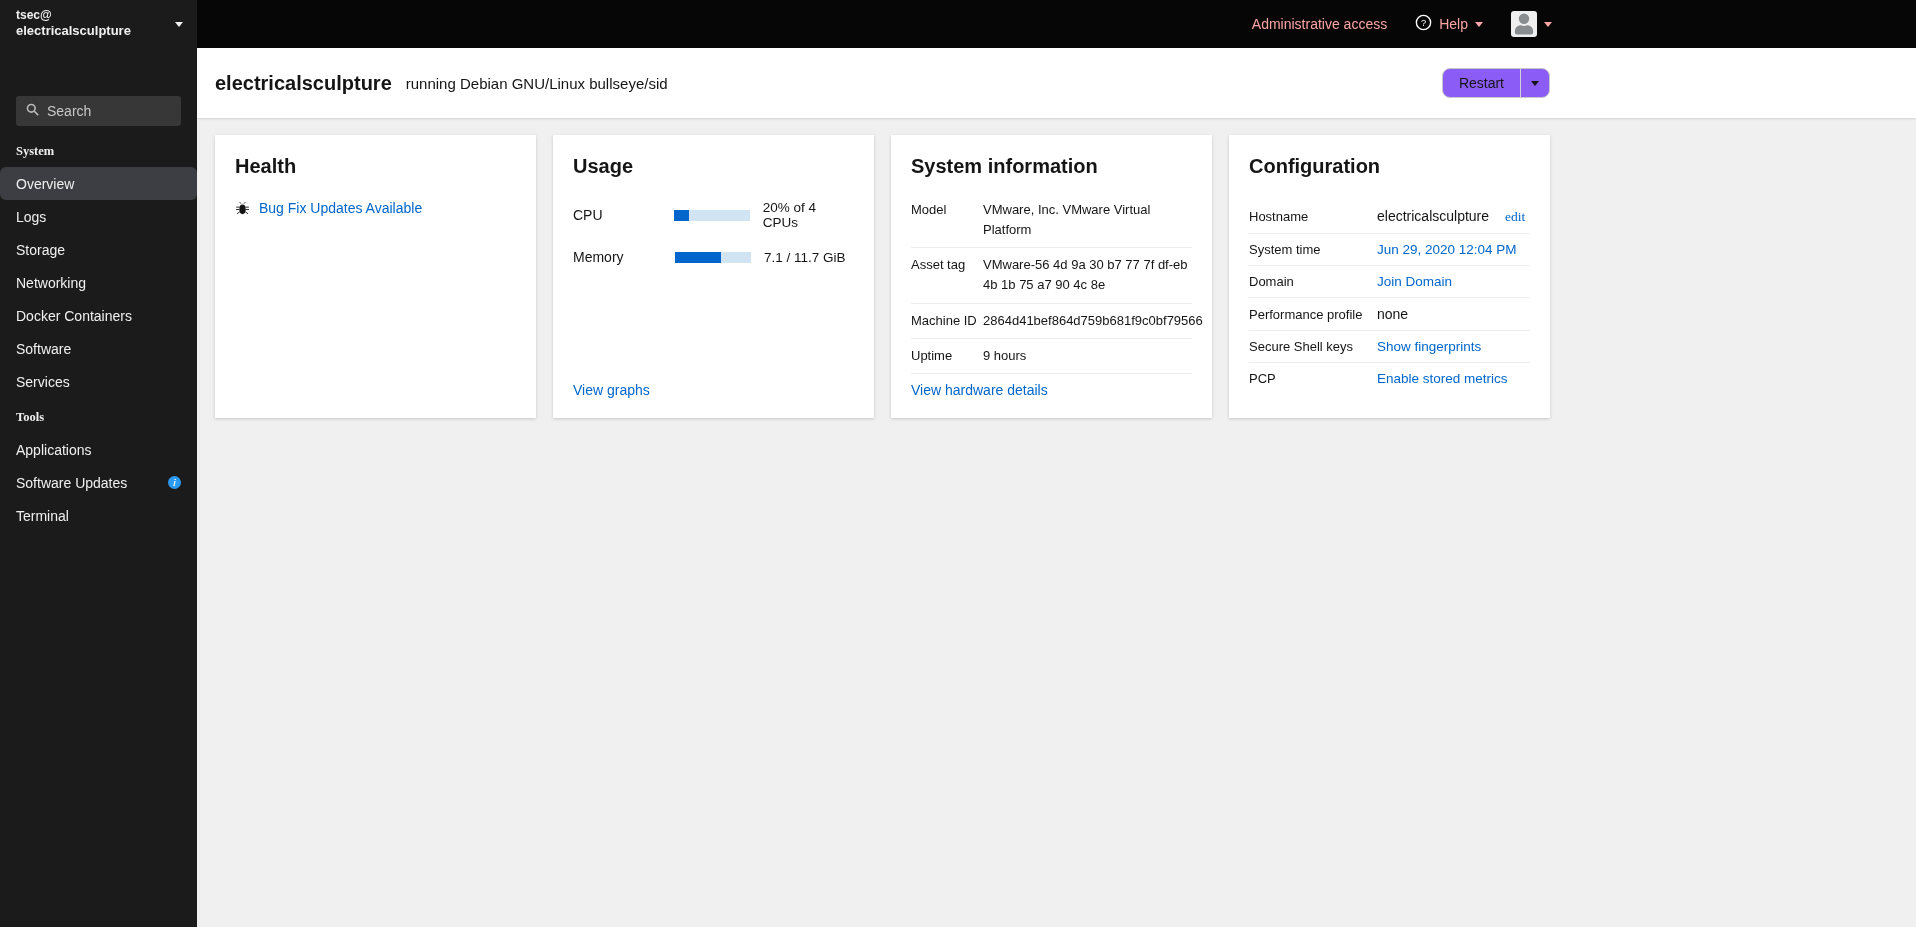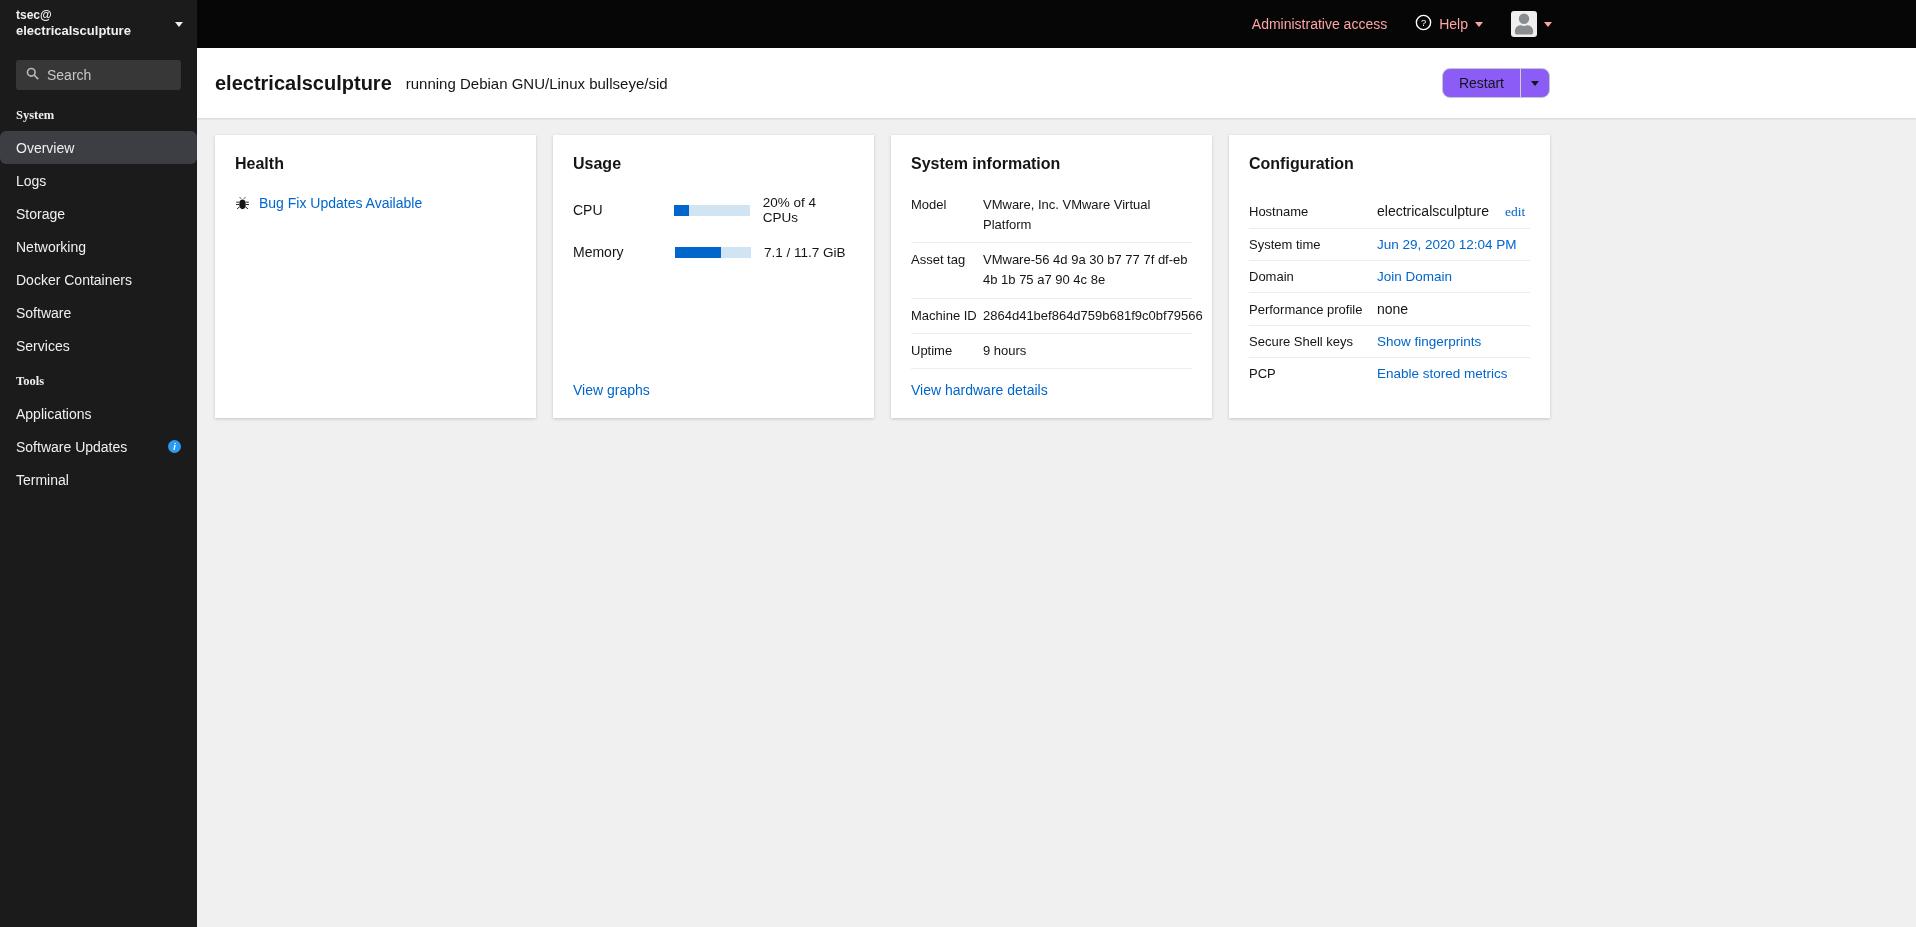--- a/index.html
+++ b/index.html
@@ -10,21 +10,21 @@
   }
   a { text-decoration:none; cursor:pointer;border-radius:6px; }
 
   
   .sidebar { width:197px; flex-shrink:0; background:#1b1b1b; color:#f0f0f0; display:flex; flex-direction:column; }
   .sidebar-header { height:48px; padding:7px 14px 7px 16px; display:flex; align-items:center; justify-content:space-between; cursor:pointer; }
   .sidebar-user .line1 { font-size:12px; line-height:1.3; font-weight:bold; }
   .sidebar-user .line2 { font-size:13px; line-height:1.3; font-weight:bold; }
   .caret { width:0; height:0; border-left:4px solid transparent; border-right:4px solid transparent; border-top:5px solid currentColor; display:inline-block; }
   .search-wrap { margin:12px 16px 6px; }
-  .search-box { display:flex; align-items:center; gap:8px; background:#373737; border-radius:3px; padding:6px 10px; }
+  .search-box { display:flex; align-items:center; gap:8px; background:#373737; border-radius:3px; padding:6px 10px;margin-top:36px; }
   .search-box input { background:transparent; border:none; outline:none; color:#f0f0f0; font-size:14px; width:120px; font-family:inherit; }
   .search-box input::placeholder { color:#c8c8c8; }
   .nav-section-title { font-size:12.5px; font-weight:bold; padding:12px 16px 8px;font-family:Liberation Serif, serif; }
   .nav-item { display:flex; align-items:center; padding:8.5px 16px; font-size:14px; color:#f0f0f0; }
   .nav-item.active { background:#3c3e43; }
   .info-badge { margin-left:auto; width:13px; height:13px; border-radius:50%; background:#2b9af3; color:#fff;
     font-size:9px; font-weight:bold; font-style:italic; display:flex; align-items:center; justify-content:center; }
 
   
   .main { flex:1; display:flex; flex-direction:column; min-width:0; }
@@ -36,21 +36,21 @@
   .host-title { font-size:20px; font-weight:bold; }
   .os-text { font-size:15px; margin-left:14px; }
   .split-btn { margin-left:auto; display:inline-flex; background:#8b5cf6; border:1px solid #c6c9cc; border-radius:8px; overflow:hidden; }
   .split-main { padding:6px 16px; font-size:14px; background:none; border:none; font-family:inherit; color:#151515; cursor:pointer; }
   .split-caret { padding:6px 10px; border:none; border-left:1px solid #d2d2d2; background:none; cursor:pointer; display:flex; align-items:center; color:#151515; }
 
   
   .content { flex:1; background:#f0f0f0; padding:17px 18px; overflow:hidden; }
   .cards { display:flex; gap:17px; }
   .card { width:321px; height:283px; background:#fff; box-shadow:0 1px 3px rgba(3,3,3,.18); padding:20px; display:flex; flex-direction:column; }
-  .card-title { font-size:16px; font-weight:600; margin-bottom:22px; }
+  .card-title { font-size:20px; font-weight:600; margin-bottom:22px; }
   .link { color:#0066cc; font-size:14px; }
   .card-bottom-link { margin-top:auto; }
 
   .health-row { display:flex; align-items:center; gap:9px; font-size:14px; }
 
   .usage-row { display:flex; align-items:center; margin-bottom:19px; font-size:14px; }
   .usage-label { width:102px; }
   .usage-bar { width:76px; height:11px; background:#d1e4f3; margin-right:13px; flex-shrink:0; }
   .usage-fill { height:100%; background:#0066cc; }
   .usage-value { font-size:13.5px; }

